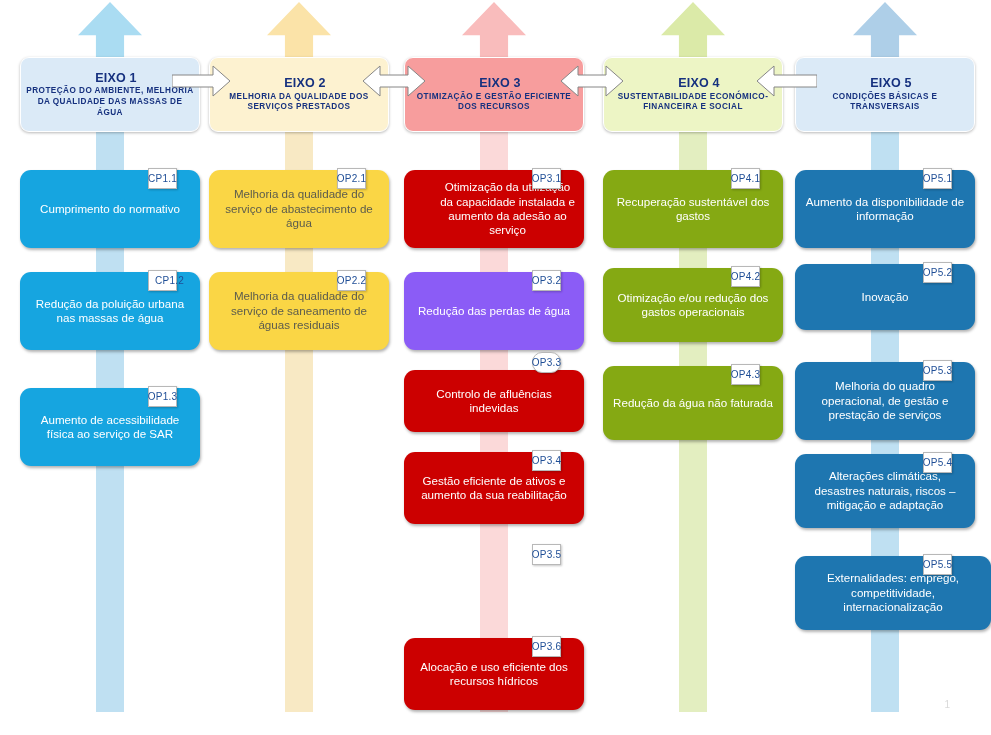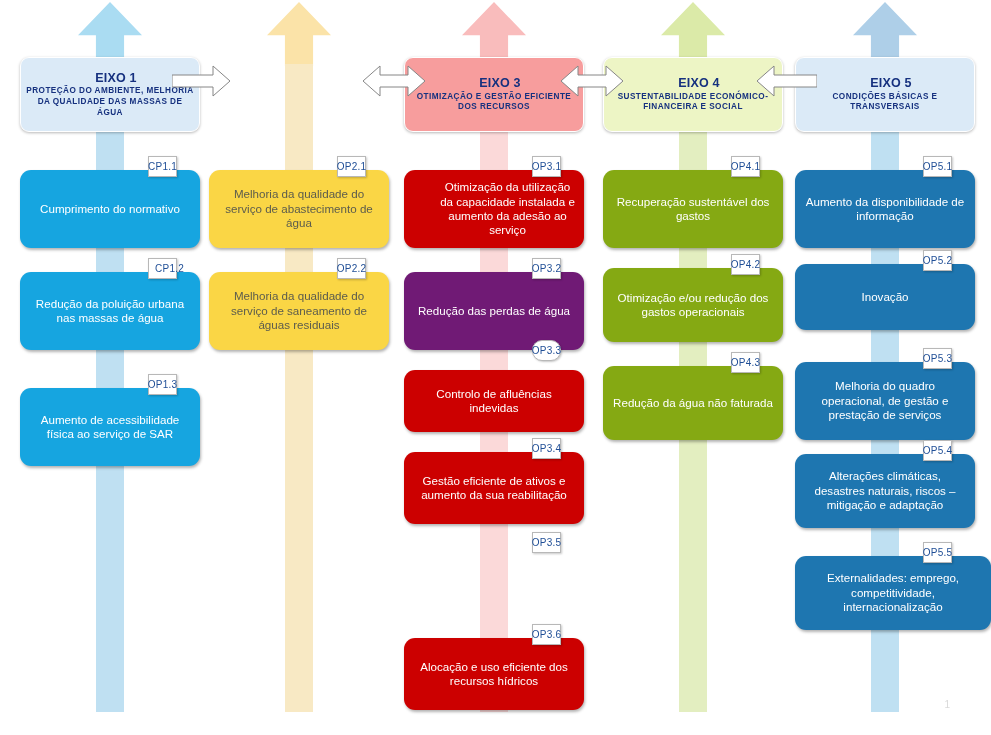--- a/index.html
+++ b/index.html
@@ -106,20 +106,21 @@
     box-shadow: 1px 1px 2px rgba(0,0,0,0.22);
     font-size: 10px;
     color: #1f4e96;
     display: flex;
     align-items: center;
     justify-content: center;
     z-index: 5;
     height: 21px;
     width: 29px;
     letter-spacing: 0.2px;
+    margin-top: 12px;
   }
 
   .page-number {
     position: absolute;
     right: 41px;
     bottom: 25px;
     font-size: 10px;
     color: #d9d9d9;
     z-index: 6;
   }
@@ -155,20 +156,24 @@
     </div>
     <div class="connector" style="left: 757px; width: 60px;">
       <svg width="60" height="34" viewBox="0 0 60 34">
         <polygon points="60,11 17,11 17,2 0,17 17,32 17,23 60,23" fill="#ffffff" stroke="#868686" stroke-width="1"></polygon>
       </svg>
     </div>
     <div class="header-box" style="left: 20px; background: rgb(219, 234, 247);">
       <div class="header-title">EIXO 1</div>
       <div class="header-sub">PROTEÇÃO DO AMBIENTE, MELHORIA DA QUALIDADE DAS MASSAS DE ÁGUA</div>
     </div>
+    <div class="header-box" style="left: 209px; background: rgb(253, 242, 208);">
+      <div class="header-title">EIXO 2</div>
+      <div class="header-sub">MELHORIA DA QUALIDADE DOS SERVIÇOS PRESTADOS</div>
+    </div>
     <div class="header-box" style="left: 404px; background: rgb(247, 157, 157);">
       <div class="header-title">EIXO 3</div>
       <div class="header-sub">OTIMIZAÇÃO E GESTÃO EFICIENTE DOS RECURSOS</div>
     </div>
     <div class="header-box" style="left: 603px; background: rgb(237, 245, 197);">
       <div class="header-title">EIXO 4</div>
       <div class="header-sub">SUSTENTABILIDADE ECONÓMICO-FINANCEIRA E SOCIAL</div>
     </div>
     <div class="header-box" style="left: 795px; background: rgb(219, 234, 247);">
       <div class="header-title">EIXO 5</div>
@@ -191,21 +196,21 @@
     </div>
     <div class="tag" style="left: 337px; top: 156px;">OP2.1</div>
     <div class="card" style="left: 209px; top: 272px; width: 180px; height: 78px; background: rgb(250, 214, 69);">
       <div class="card-text" style="color: rgb(92, 92, 77);">Melhoria da qualidade do serviço de saneamento de águas residuais</div>
     </div>
     <div class="tag" style="left: 337px; top: 258px;">OP2.2</div>
     <div class="card" style="left: 404px; top: 170px; width: 180px; height: 78px; background: rgb(204, 0, 0); padding-left: 36px;">
       <div class="card-text" style="color: rgb(255, 255, 255);">Otimização da utilização da capacidade instalada e aumento da adesão ao serviço</div>
     </div>
     <div class="tag" style="left: 532px; top: 156px;">OP3.1</div>
-    <div class="card" style="left: 404px; top: 272px; width: 180px; height: 78px; background: #701a75;">
+    <div class="card" style="left: 404px; top: 272px; width: 180px; height: 78px; background: #8b5cf6;">
       <div class="card-text" style="color: rgb(255, 255, 255);">Redução das perdas de água</div>
     </div>
     <div class="tag" style="left: 532px; top: 258px;">OP3.2</div>
     <div class="card" style="left: 404px; top: 370px; width: 180px; height: 62px; background: rgb(204, 0, 0);">
       <div class="card-text" style="color: rgb(255, 255, 255);">Controlo de afluências indevidas</div>
     </div>
     <div class="tag" style="left: 532px; top: 340px; border-radius: 10px;">OP3.3</div>
     <div class="card" style="left: 404px; top: 452px; width: 180px; height: 72px; background: rgb(204, 0, 0);">
       <div class="card-text" style="color: rgb(255, 255, 255);">Gestão eficiente de ativos e aumento da sua reabilitação</div>
     </div>

